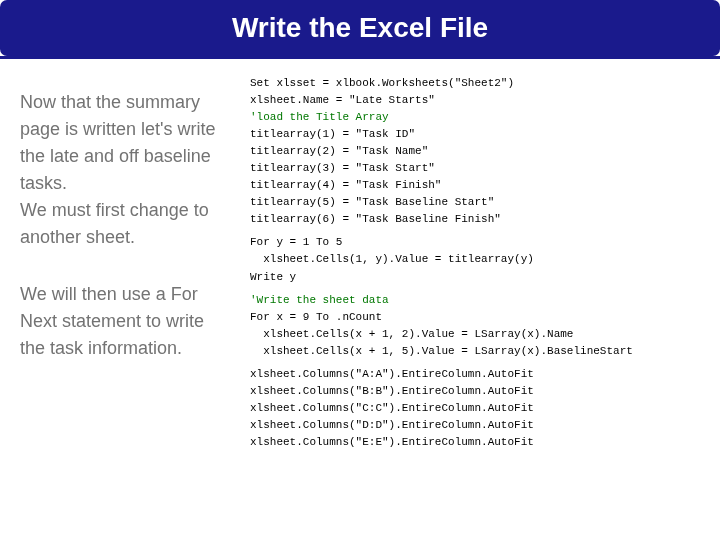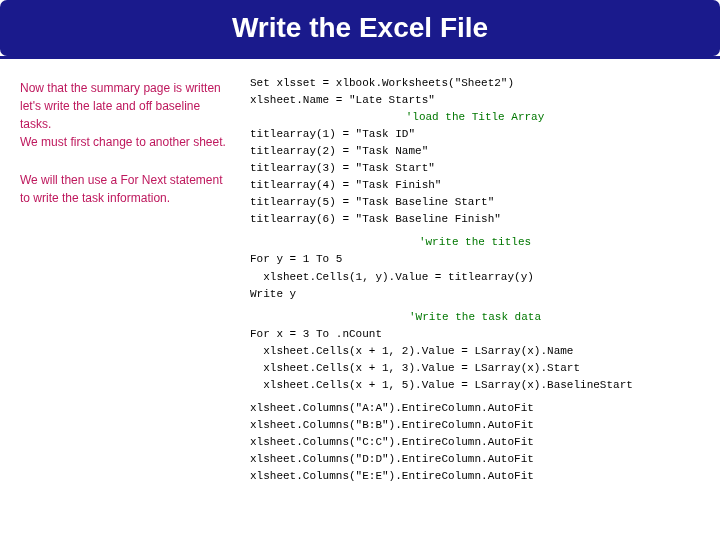--- a/index.html
+++ b/index.html
@@ -49,42 +49,42 @@
     .left-panel {
       width: 210px;
       flex-shrink: 0;
       display: flex;
       flex-direction: column;
       gap: 20px;
       padding-top: 4px;
     }
 
     .text-block {
-      font-size: 12px;
+      font-size: 18px;
       line-height: 1.5;
-      color: #be185d;
+      color: #737373;
+      margin-top: 10px;
     }
 
     .right-panel {
       flex: 1;
       background: #fff;
       font-family: 'Courier New', Courier, monospace;
       font-size: 11px;
       line-height: 1.55;
       color: #000;
       overflow: hidden;
     }
 
     .code-section {
       margin-bottom: 6px;
     }
 
     .code-comment {
       color: #007700;
-      text-align: center;
     }
 
     .code-line {
       color: #000;
     }
   </style>
 </head>
 <body>
 
 <div class="slide">
@@ -108,30 +108,28 @@
         <div class="code-line">xlsheet.Name = "Late Starts"</div>
         <div class="code-comment">'load the Title Array</div>
         <div class="code-line">titlearray(1) = "Task ID"</div>
         <div class="code-line">titlearray(2) = "Task Name"</div>
         <div class="code-line">titlearray(3) = "Task Start"</div>
         <div class="code-line">titlearray(4) = "Task Finish"</div>
         <div class="code-line">titlearray(5) = "Task Baseline Start"</div>
         <div class="code-line">titlearray(6) = "Task Baseline Finish"</div>
       </div>
       <div class="code-section">
-        <div class="code-comment">'write the titles</div>
         <div class="code-line">For y = 1 To 5</div>
         <div class="code-line">&nbsp;&nbsp;xlsheet.Cells(1, y).Value = titlearray(y)</div>
         <div class="code-line">Write y</div>
       </div>
       <div class="code-section">
-        <div class="code-comment">'Write the task data</div>
-        <div class="code-line">For x = 3 To .nCount</div>
+        <div class="code-comment">'Write the sheet data</div>
+        <div class="code-line">For x = 9 To .nCount</div>
         <div class="code-line">&nbsp;&nbsp;xlsheet.Cells(x + 1, 2).Value = LSarray(x).Name</div>
-        <div class="code-line">&nbsp;&nbsp;xlsheet.Cells(x + 1, 3).Value = LSarray(x).Start</div>
         <div class="code-line">&nbsp;&nbsp;xlsheet.Cells(x + 1, 5).Value = LSarray(x).BaselineStart</div>
       </div>
       <div class="code-section">
         <div class="code-line">xlsheet.Columns("A:A").EntireColumn.AutoFit</div>
         <div class="code-line">xlsheet.Columns("B:B").EntireColumn.AutoFit</div>
         <div class="code-line">xlsheet.Columns("C:C").EntireColumn.AutoFit</div>
         <div class="code-line">xlsheet.Columns("D:D").EntireColumn.AutoFit</div>
         <div class="code-line">xlsheet.Columns("E:E").EntireColumn.AutoFit</div>
 
       </div>

